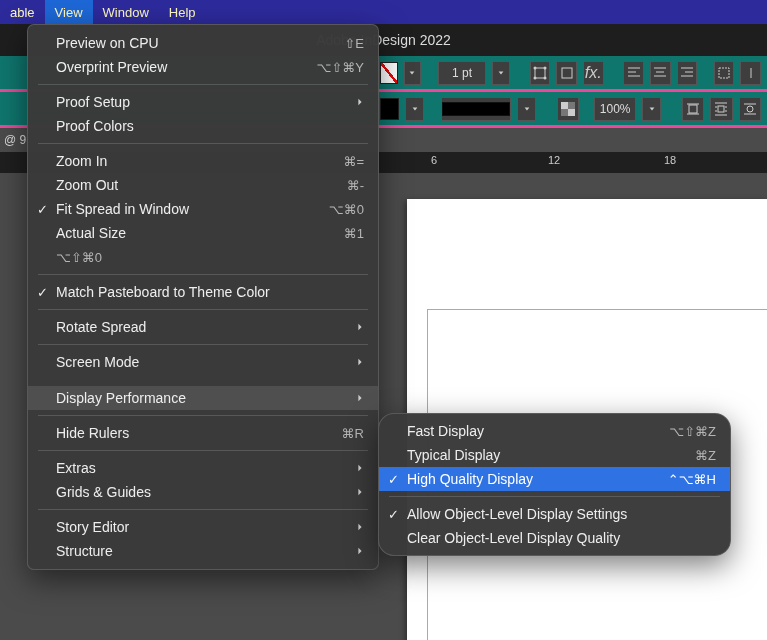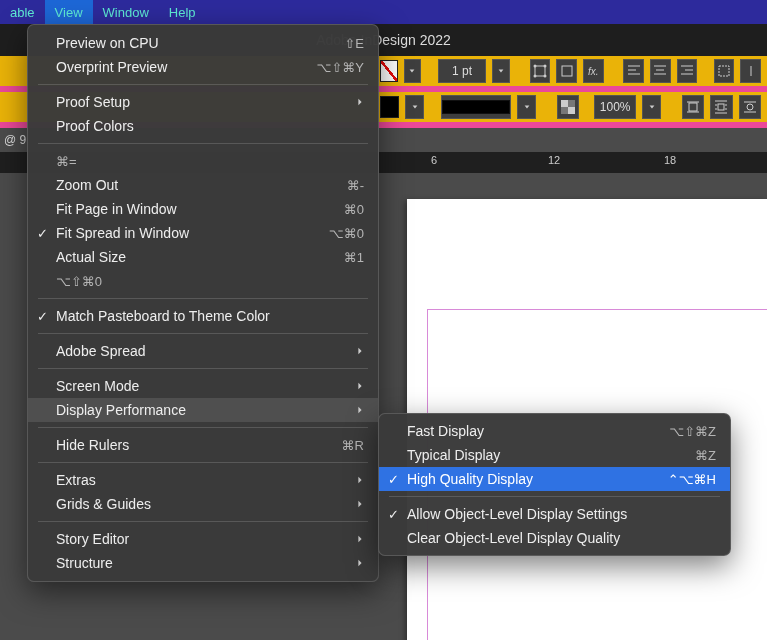--- a/index.html
+++ b/index.html
@@ -1,63 +1,63 @@
 <!DOCTYPE html>
 <html><head>
 <meta charset="utf-8">
 <style>
   * { margin: 0; padding: 0; box-sizing: border-box; font-family: -apple-system, BlinkMacSystemFont, "Segoe UI", Helvetica, Arial, sans-serif; }
   body { width: 767px; height: 640px; overflow: hidden; background: #4b4b4b; position: relative; }
   
   
-  .menubar { height: 24px; background: #2d2a9c; display: flex; align-items: center; color: #5eead4; font-size: 13px; }
+  .menubar { height: 24px; background: #2d2a9c; display: flex; align-items: center; color: #fef9c3; font-size: 13px; }
   .menubar-item { padding: 3px 10px; height: 24px; display: flex; align-items: center; cursor: default; }
   .menubar-item.open { background: #1d67d6; }
   
   
   .titlebar { height: 32px; background: #1e1e1e; display: flex; align-items: center; justify-content: center; color: #ddd; font-size: 14px; position: relative; }
   
   
-  .panel { background: #eab308; border-bottom: 6px solid #ec4899; display: flex; align-items: center; padding: 4px 6px; gap: 6px; height: 36px; }
+  .panel { background: #0f766e; border-bottom: 3px solid #ec4899; display: flex; align-items: center; padding: 4px 6px; gap: 6px; height: 36px; }
   .ctrl { height: 24px; border: 1px solid #555; background: #3e3e3e; display: inline-flex; align-items: center; justify-content: center; color: #ddd; font-size: 12px; }
   .swatch { width: 22px; height: 22px; border: 1px solid #222; display: inline-block; }
   .swatch.red-diag { background: linear-gradient(to top right, #fff 0%, #fff 45%, #e40a0a 45%, #e40a0a 55%, #fff 55%, #fff 100%); }
   .swatch.black { background: #000; }
   .stroke-bar { width: 68px; height: 14px; background: #000; border: 1px solid #111; }
   .dd { width: 22px; display: flex; align-items: center; justify-content: center; }
   .dd svg { width: 8px; height: 8px; }
-  .fx { font-style: italic; font-size: 10px; color: #ccc; }
+  .fx { font-style: italic; font-size: 16px; color: #ccc; }
   .icon-btn { width: 26px; }
   .pct { width: 48px; padding: 0 4px; margin-left: 9px; }
   .pt { width: 60px; padding: 0 4px; }
   
   
   .docstrip { height: 24px; background: #4b4b4b; color: #ddd; font-size: 12px; display: flex; align-items: center; padding-left: 4px; }
   
   
   .ruler { height: 21px; background: #1f1f1f; color: #ccc; font-size: 11px; position: relative; }
   .ruler .tick { position: absolute; top: 2px; }
   
   
   .canvas { background: #4b4b4b; position: relative; height: 503px; }
   .page { position: absolute; right: 0; top: 26px; width: 360px; height: 477px; background: #fff; box-shadow: -2px 2px 6px rgba(0,0,0,0.4); }
   .page .margin { position: absolute; left: 20px; top: 110px; right: 0; bottom: 0; border-left: 1px solid #d88ad8; border-top: 1px solid #d88ad8; }
   
   
   .menu { position: absolute; top: 24px; left: 27px; width: 352px; background: rgba(58,58,58,0.98); border: 1px solid rgba(120,120,120,0.5); border-radius: 7px; box-shadow: 0 10px 30px rgba(0,0,0,0.5); color: #eee; font-size: 14px; padding: 6px 0; }
   .mi { display: flex; align-items: center; height: 24px; padding: 0 14px 0 28px; position: relative; cursor: default; }
-  .mi.highlight { background: rgba(120,120,120,0.35); }
+  .mi.highlight { background: rgba(120,120,120,0.35); margin-top: 12px; }
   .mi .label { flex: 1; }
   .mi .shortcut { color: #b5b5b5; font-size: 13px; }
   .mi .check { position: absolute; left: 9px; font-size: 13px; }
   .mi .sub { color: #ccc; }
   .msep { height: 1px; background: rgba(180,180,180,0.25); margin: 5px 10px; }
   
   
-  .submenu { position: absolute; top: 413px; left: 378px; width: 353px; background: rgba(58,58,58,0.98); border: 1px solid rgba(120,120,120,0.5); border-radius: 7px; box-shadow: 0 10px 30px rgba(0,0,0,0.5); color: #eee; font-size: 14px; padding: 5px 0; }
+  .submenu { position: absolute; top: 413px; left: 378px; width: 353px; background: rgba(58,58,58,0.98); border: 1px solid rgba(120,120,120,0.5); border-radius: 16px; box-shadow: 0 10px 30px rgba(0,0,0,0.5); color: #eee; font-size: 14px; padding: 5px 0; }
   .submenu .mi.selected { background: #2f72e3; color: #fff; }
   .submenu .mi.selected .shortcut { color: #fff; }
   
   svg.chev { width: 8px; height: 10px; }
 </style>
 </head>
 <body>
 
 <div class="menubar">
   <div class="menubar-item">able</div>
@@ -224,50 +224,47 @@
       <span class="label">Proof Setup</span>
       <span class="sub"><svg class="chev" viewBox="0 0 10 10">
           <path d="M3 1l4 4-4 4" fill="#ccc"></path>
         </svg></span>
     </div>
     <div class="mi">
       <span class="label">Proof Colors</span>
     </div>
     <div class="msep"></div>
     <div class="mi">
+      <span class="label">Zoom In</span>
       <span class="shortcut">⌘=</span>
     </div>
     <div class="mi">
       <span class="label">Zoom Out</span>
       <span class="shortcut">⌘-</span>
-    </div>
-    <div class="mi">
-      <span class="label">Fit Page in Window</span>
-      <span class="shortcut">⌘0</span>
     </div>
     <div class="mi">
       <span class="check">✓</span>
       <span class="label">Fit Spread in Window</span>
       <span class="shortcut">⌥⌘0</span>
     </div>
     <div class="mi">
       <span class="label">Actual Size</span>
       <span class="shortcut">⌘1</span>
     </div>
     <div class="mi">
       <span class="shortcut">⌥⇧⌘0</span>
     </div>
     <div class="msep"></div>
     <div class="mi">
       <span class="check">✓</span>
       <span class="label">Match Pasteboard to Theme Color</span>
     </div>
     <div class="msep"></div>
     <div class="mi">
-      <span class="label">Adobe Spread</span>
+      <span class="label">Rotate Spread</span>
       <span class="sub"><svg class="chev" viewBox="0 0 10 10">
           <path d="M3 1l4 4-4 4" fill="#ccc"></path>
         </svg></span>
     </div>
     <div class="msep"></div>
     <div class="mi">
       <span class="label">Screen Mode</span>
       <span class="sub"><svg class="chev" viewBox="0 0 10 10">
           <path d="M3 1l4 4-4 4" fill="#ccc"></path>
         </svg></span>

